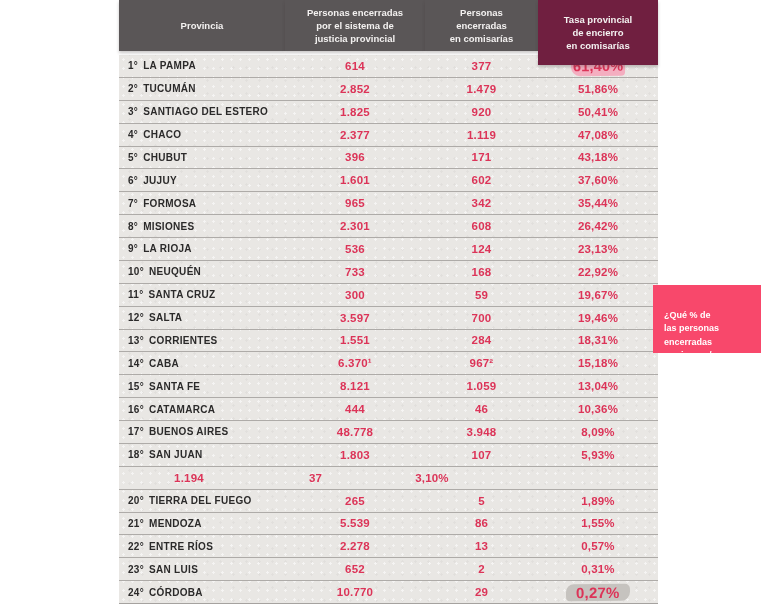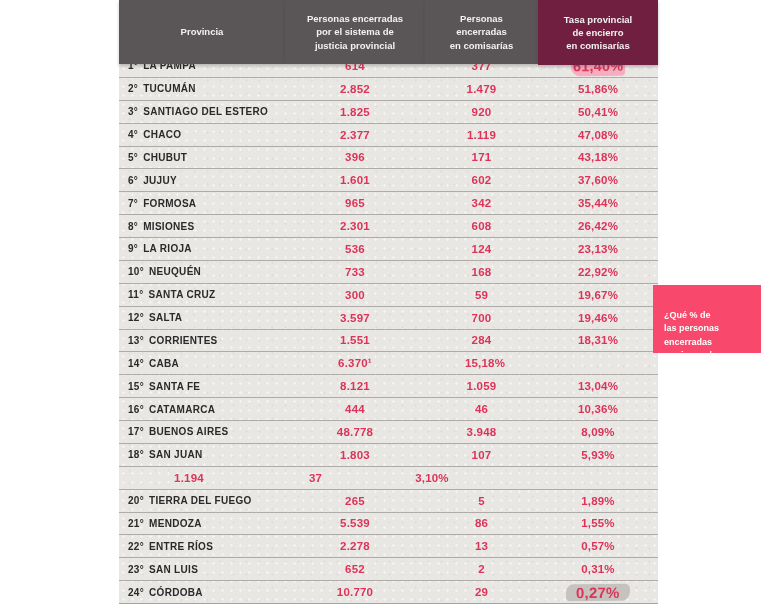--- a/index.html
+++ b/index.html
@@ -16,21 +16,21 @@
     width: 539px; height: 604px;
   }
   
   .thead {
     position: relative;
     height: 55px;
     z-index: 2;
   }
   .th {
     position: absolute;
-    top: 0; height: 64px;
+    top: 0; height: 51px;
     display: flex; align-items: center; justify-content: center;
     text-align: center;
     color: #f3f1f0;
     font-weight: bold;
     font-size: 9.5px;
     line-height: 1.4;
     white-space: pre-line;
     background: #5a5657;
     box-shadow: 0 2px 3px rgba(60,55,55,0.28);
   }
@@ -280,20 +280,21 @@
       <span class="rate-val">18,31%</span>
     </div>
   </div>
 
   <div class="row">
     <div class="cell c-prov">
       <span class="rank">14°</span>
           <span class="pname">CABA</span>
     </div>
     <div class="cell c-num c-jailed">6.370¹</div>
+    <div class="cell c-num c-police">967²</div>
     <div class="cell c-num c-rate">
       <span class="rate-val">15,18%</span>
     </div>
   </div>
 
   <div class="row">
     <div class="cell c-prov">
       <span class="rank">15°</span>
           <span class="pname">SANTA FE</span>
     </div>

